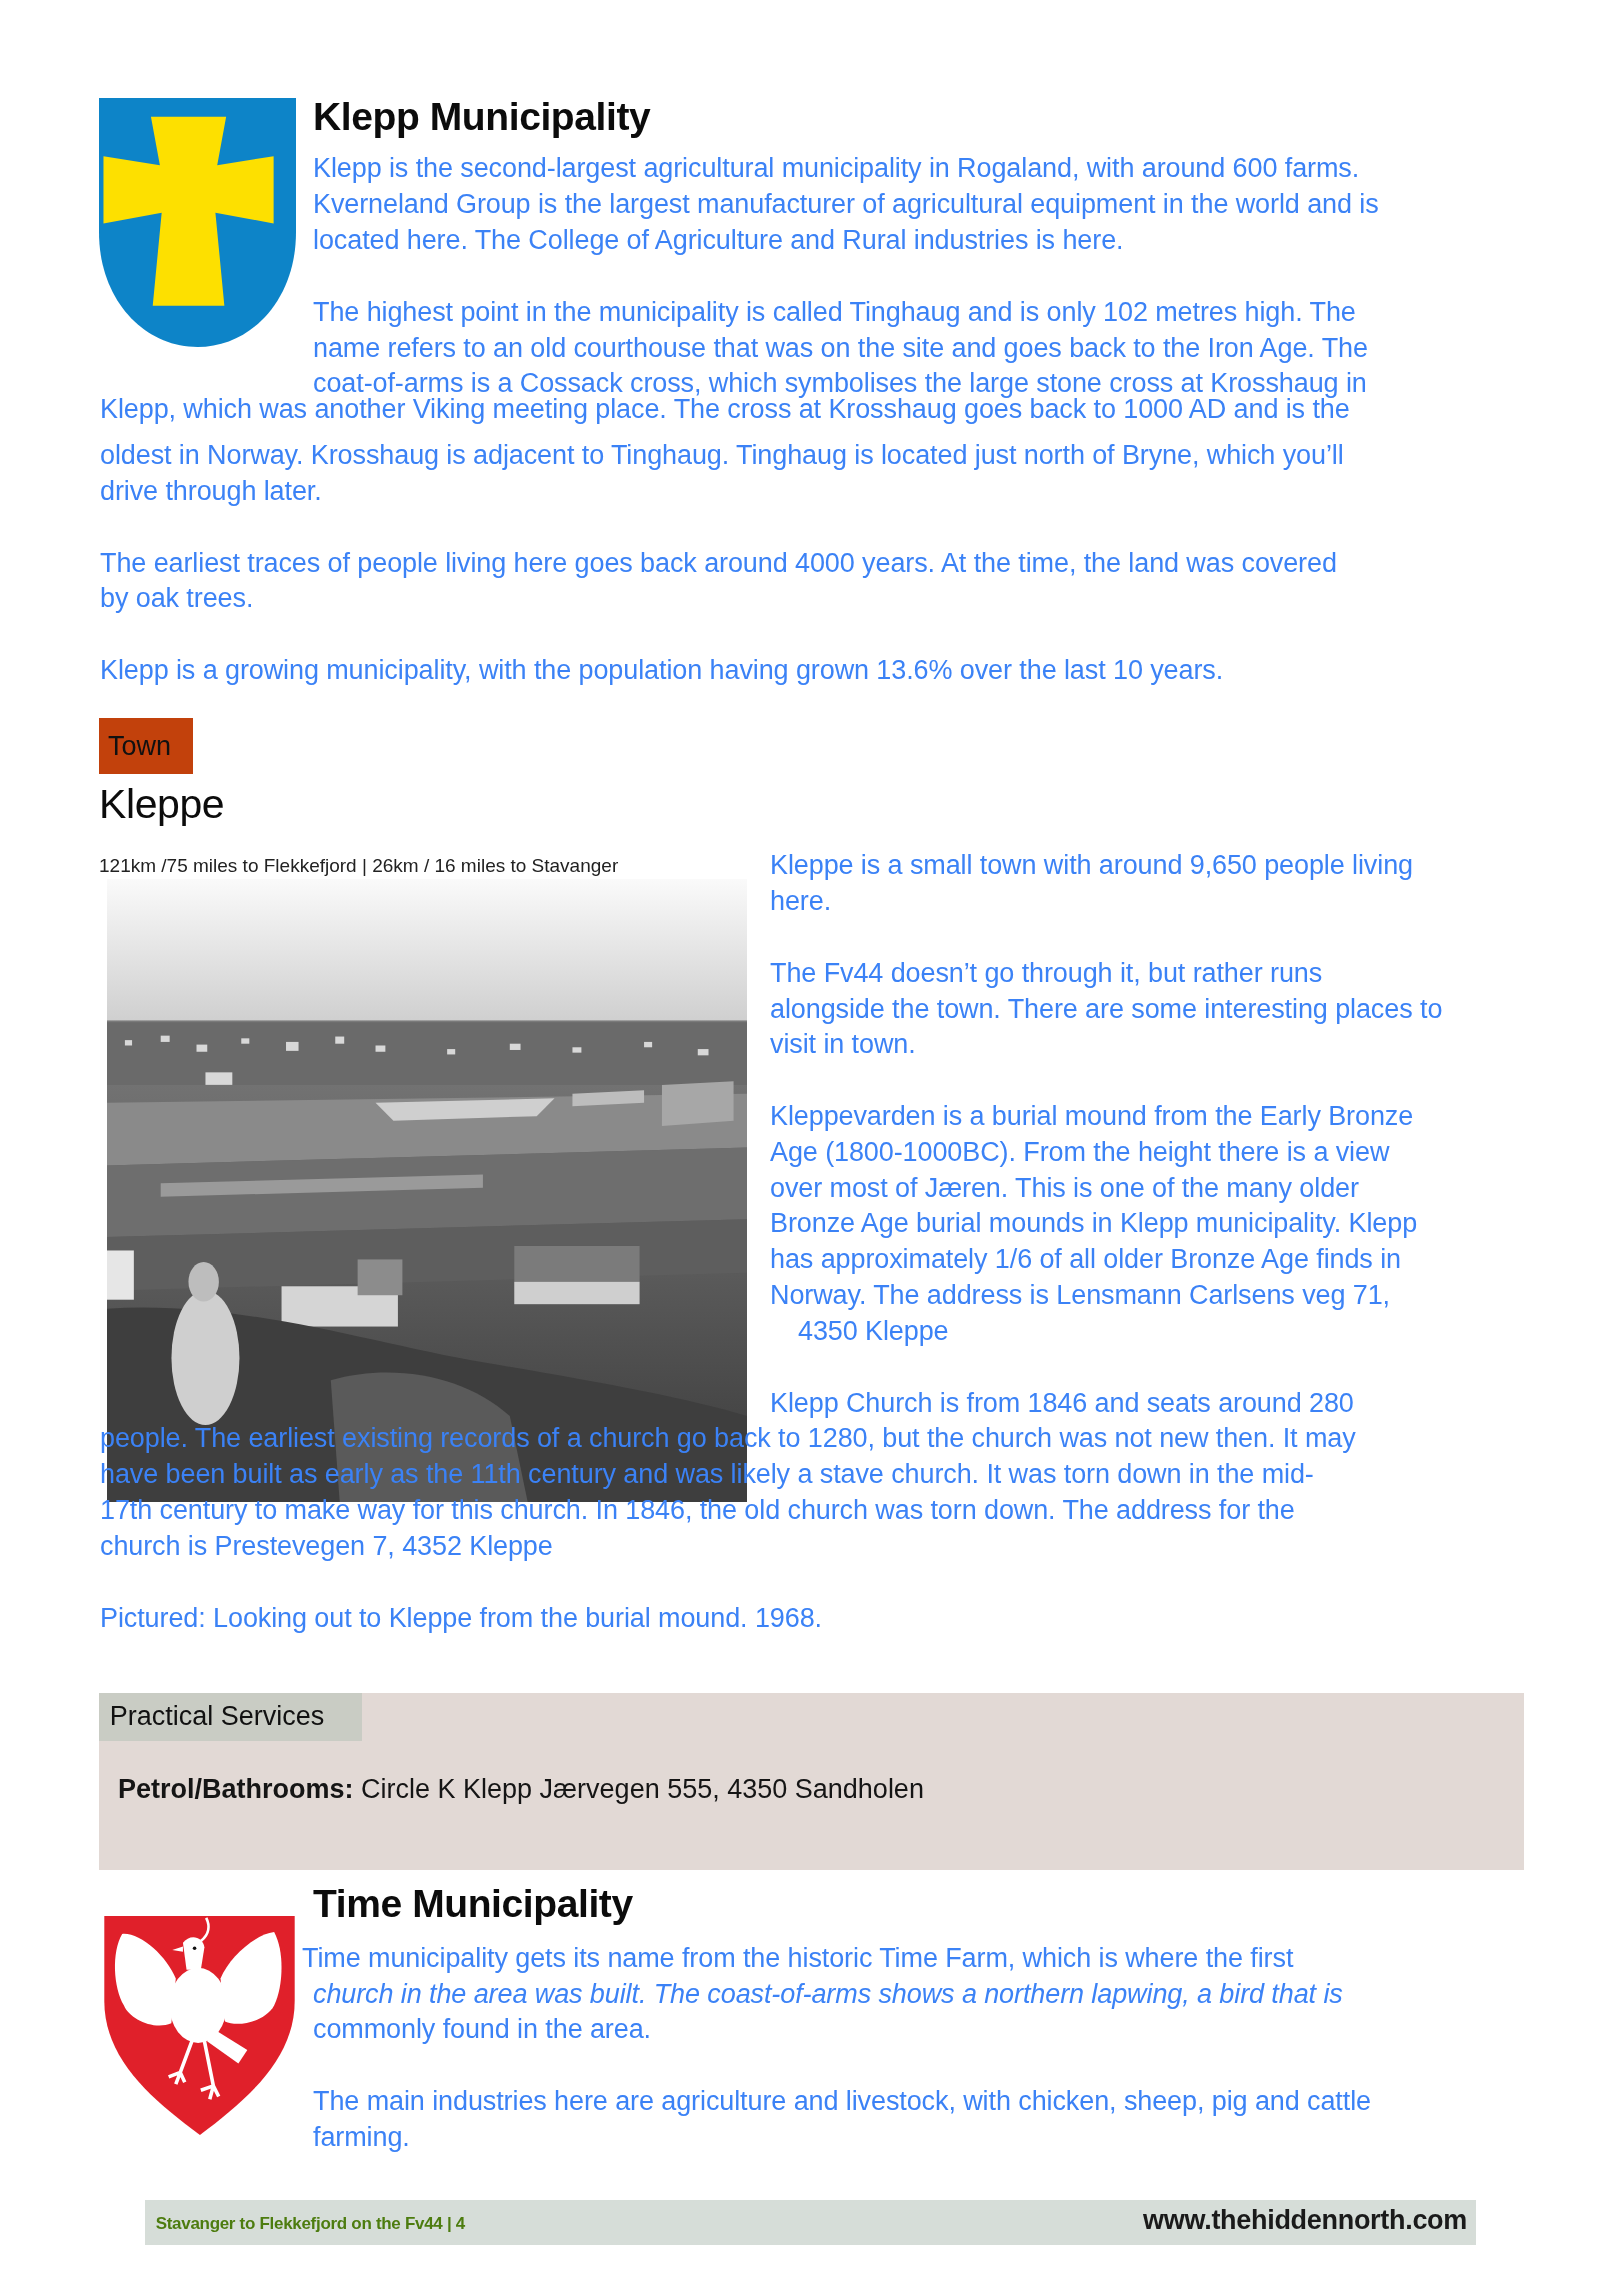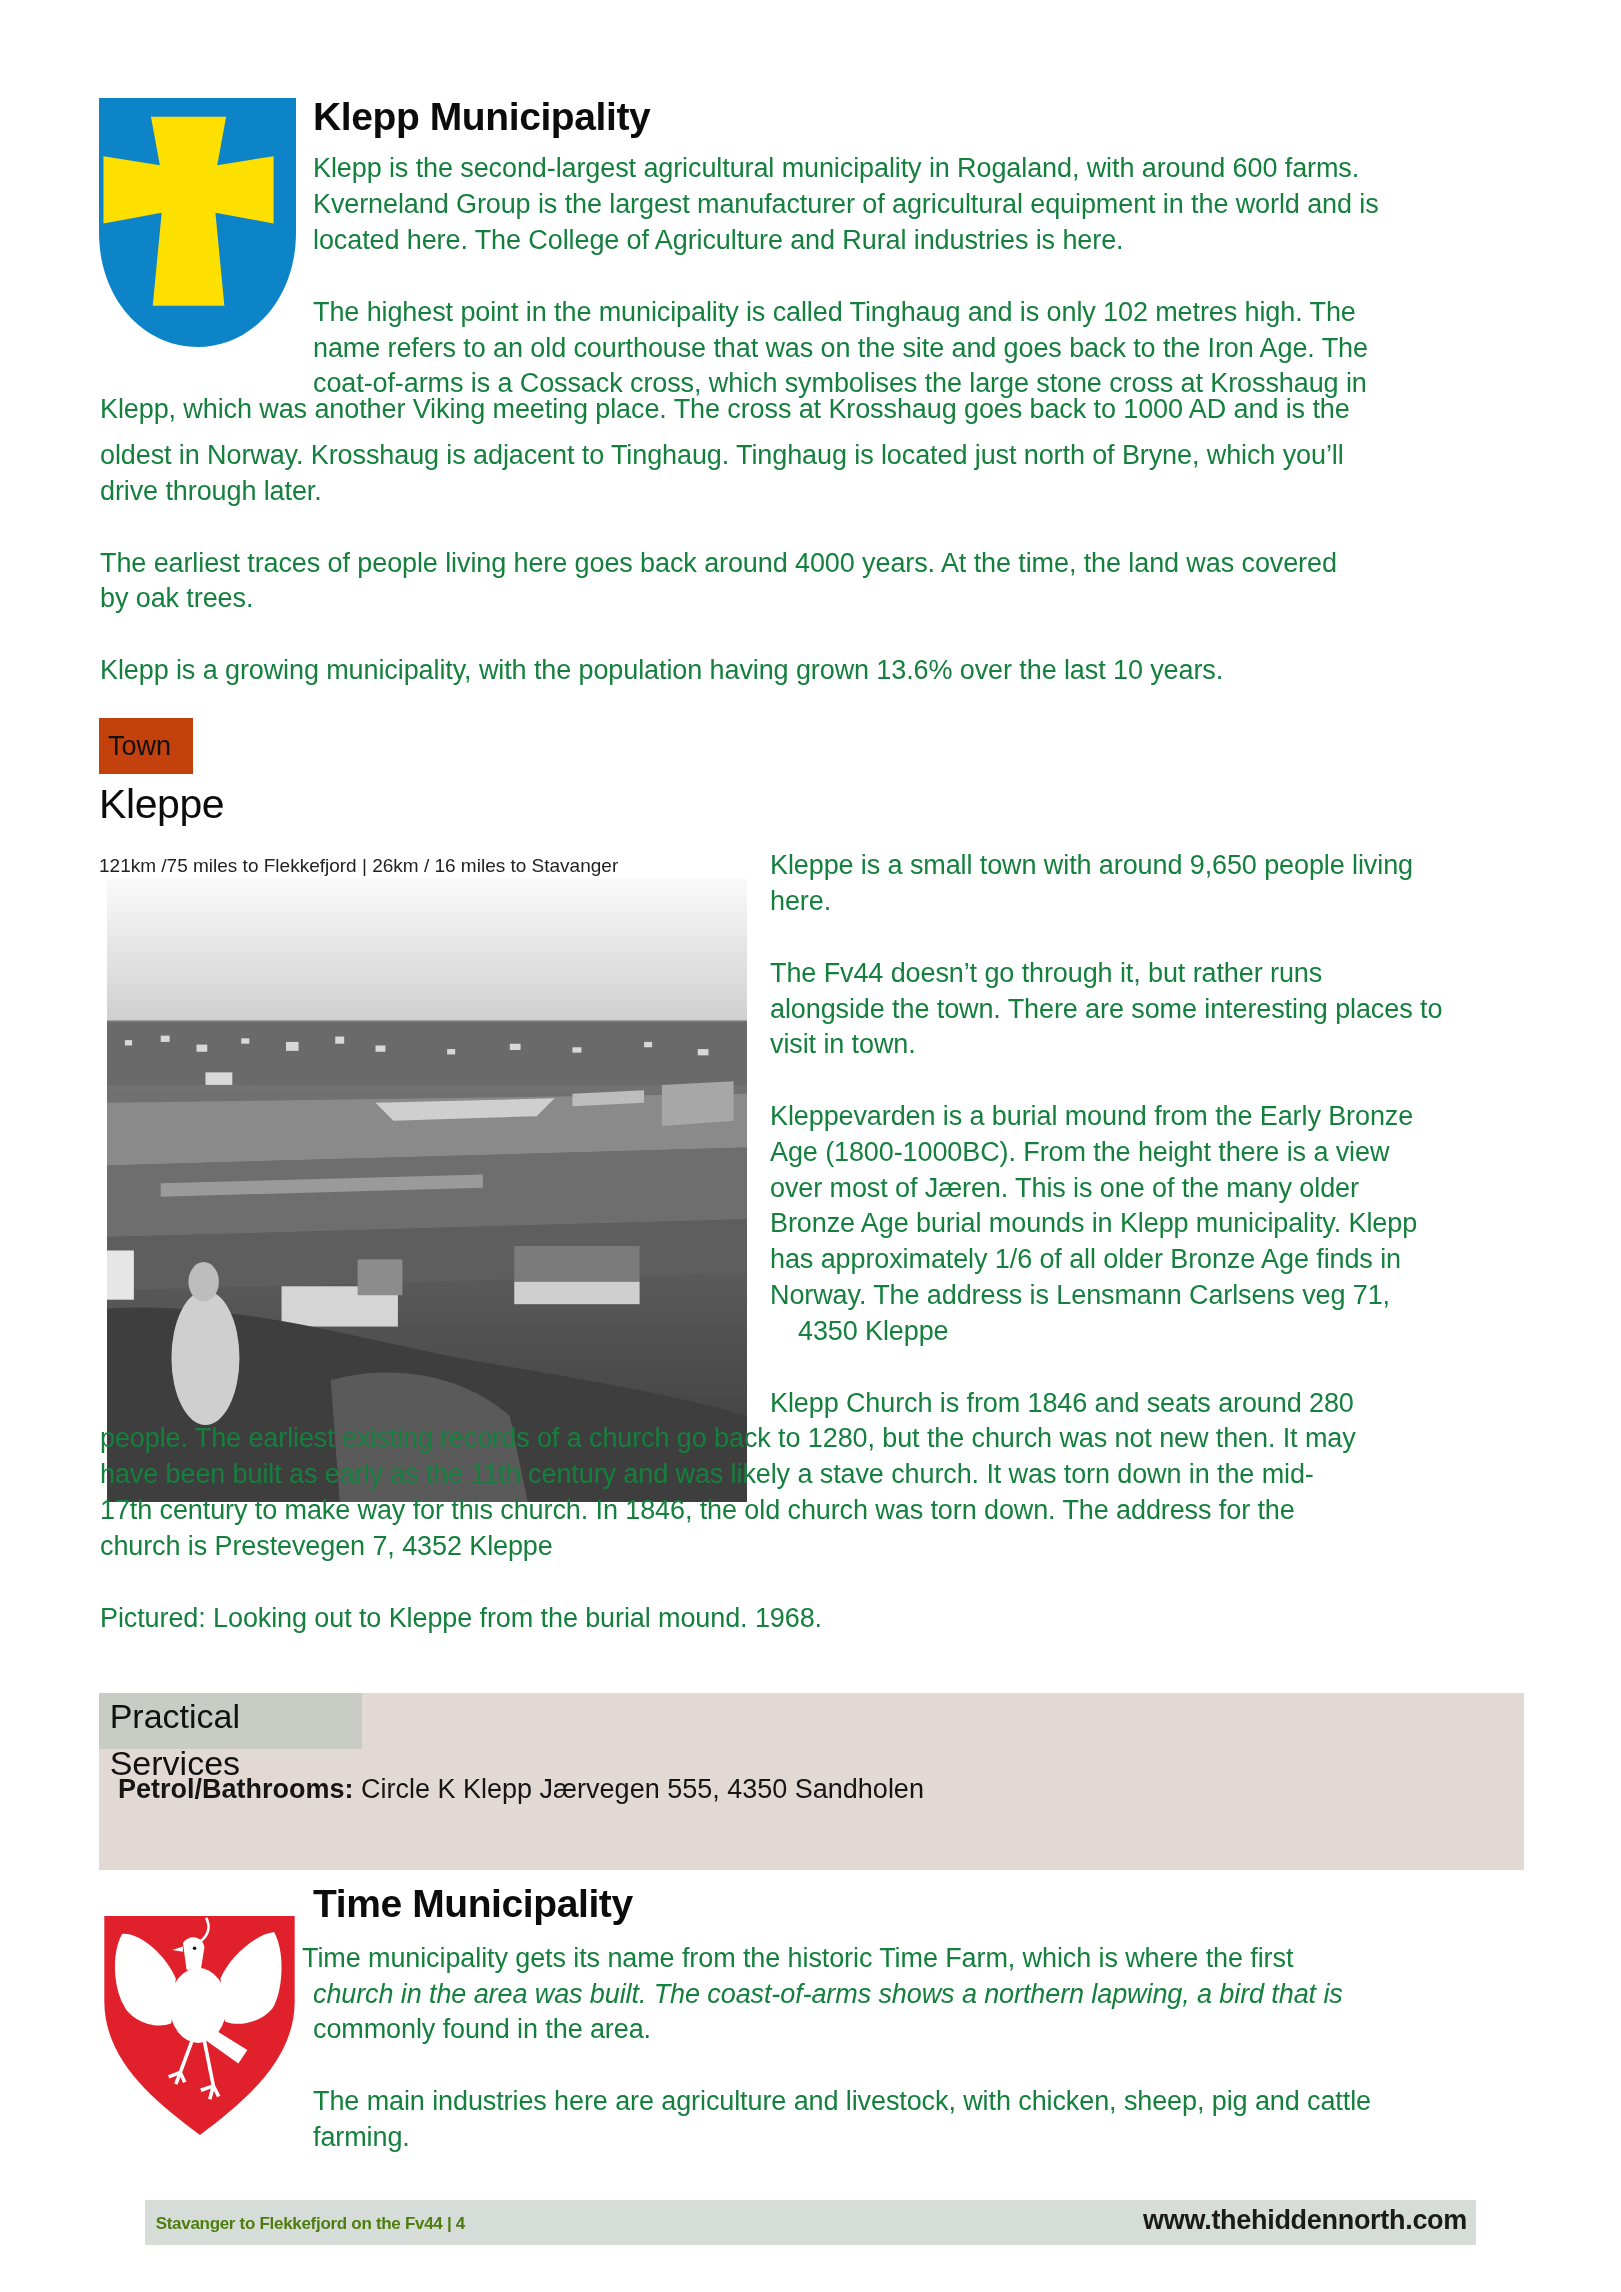--- a/index.html
+++ b/index.html
@@ -1,31 +1,31 @@
 <!DOCTYPE html>
 <html style="font-size:14.3px"><head>
 <meta charset="utf-8">
 <style>
   html, body { margin: 0; padding: 0; background: #ffffff; }
   body { width: 1621px; height: 2293px; position: relative; overflow: hidden;
          font-family: "Liberation Sans", "DejaVu Sans", sans-serif; color: #111; }
   .abs { position: absolute; }
   .line { position: absolute; white-space: nowrap; font-size: 27px; line-height: 36px;
-          color: #15803d; letter-spacing: -0.1px; }
+          color: #3b82f6; letter-spacing: -0.1px; }
   .h2 { position: absolute; white-space: nowrap; font-size: 39px; line-height: 43px;
         font-weight: bold; color: #0c0c0c; letter-spacing: -0.4px; }
   .badge { position: absolute; background: #c2410c; font-size: 27px; line-height: 56px;
            padding: 0 9px; color: #111; box-sizing: border-box; }
   .town-title { position: absolute; font-size: 41px; line-height: 47px; color: #0c0c0c;
                 letter-spacing: -0.4px; }
   .distance { position: absolute; font-size: 19px; line-height: 23px; color: #222; white-space: nowrap; }
   .services { position: absolute; left: 99px; top: 1693px; width: 1425px; height: 177px;
               background: #e2d9d5; }
-  .services-tab { position: absolute; left: 0; top: 0; width: 263px; height: 56px;
-                  background: #c9ccc4; font-size: 34px; line-height: 47px; padding-left: 10.7px;
+  .services-tab { position: absolute; left: 0; top: 0; width: 263px; height: 48px;
+                  background: #c9ccc4; font-size: 27px; line-height: 47px; padding-left: 10.7px;
                   box-sizing: border-box; color: #111; }
   .services-line { position: absolute; left: 19px; font-size: 27px; line-height: 36px; white-space: nowrap; color: #151515; }
   .services-line b { font-weight: bold; }
   .footer { position: absolute; left: 145px; top: 2200px; width: 1331px; height: 45px;
             background: #d6ddd8; }
   .footer-left { position: absolute; left: 10.7px; top: 0; font-size: 17px; line-height: 47px;
                  font-weight: bold; color: #4d7c0f; white-space: nowrap; letter-spacing: -0.3px; }
   .footer-right { position: absolute; right: 9px; top: 0; font-size: 27px; line-height: 41px;
                   font-weight: bold; color: #1a1a1a; white-space: nowrap; letter-spacing: -0.3px; }
   .photo { position: absolute; left: 107px; top: 879px; width: 640px; height: 623px; overflow: hidden; }

